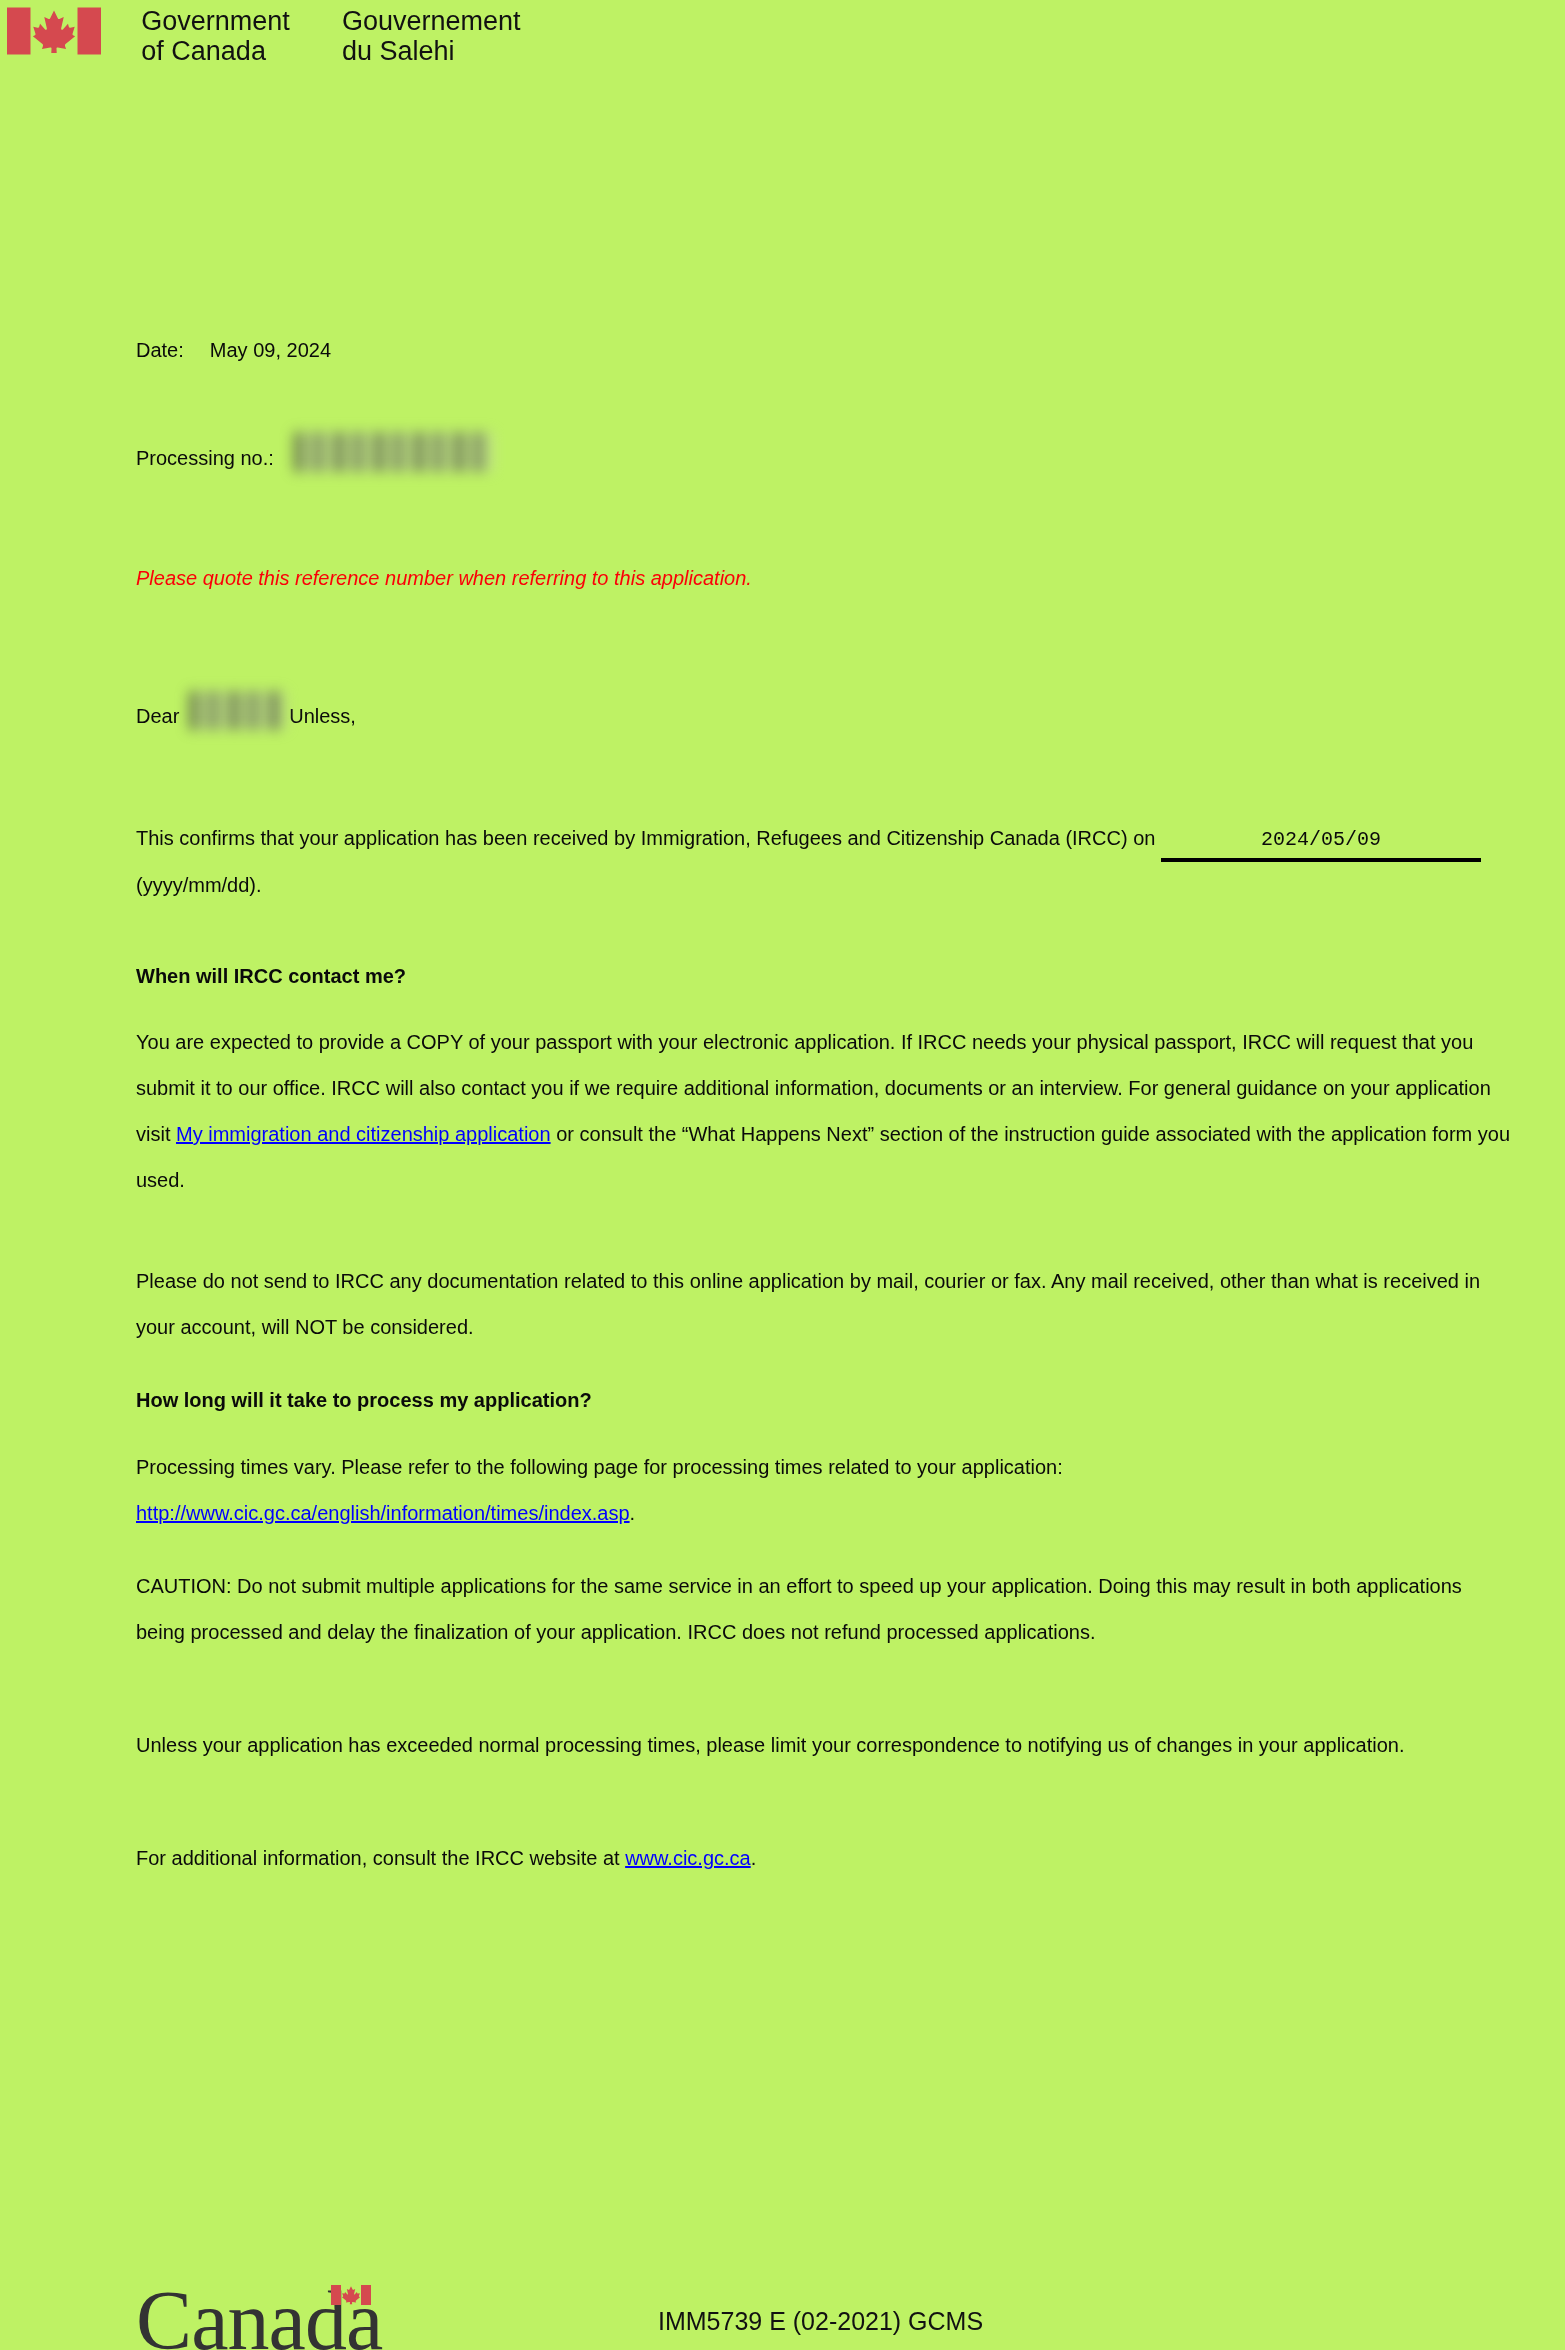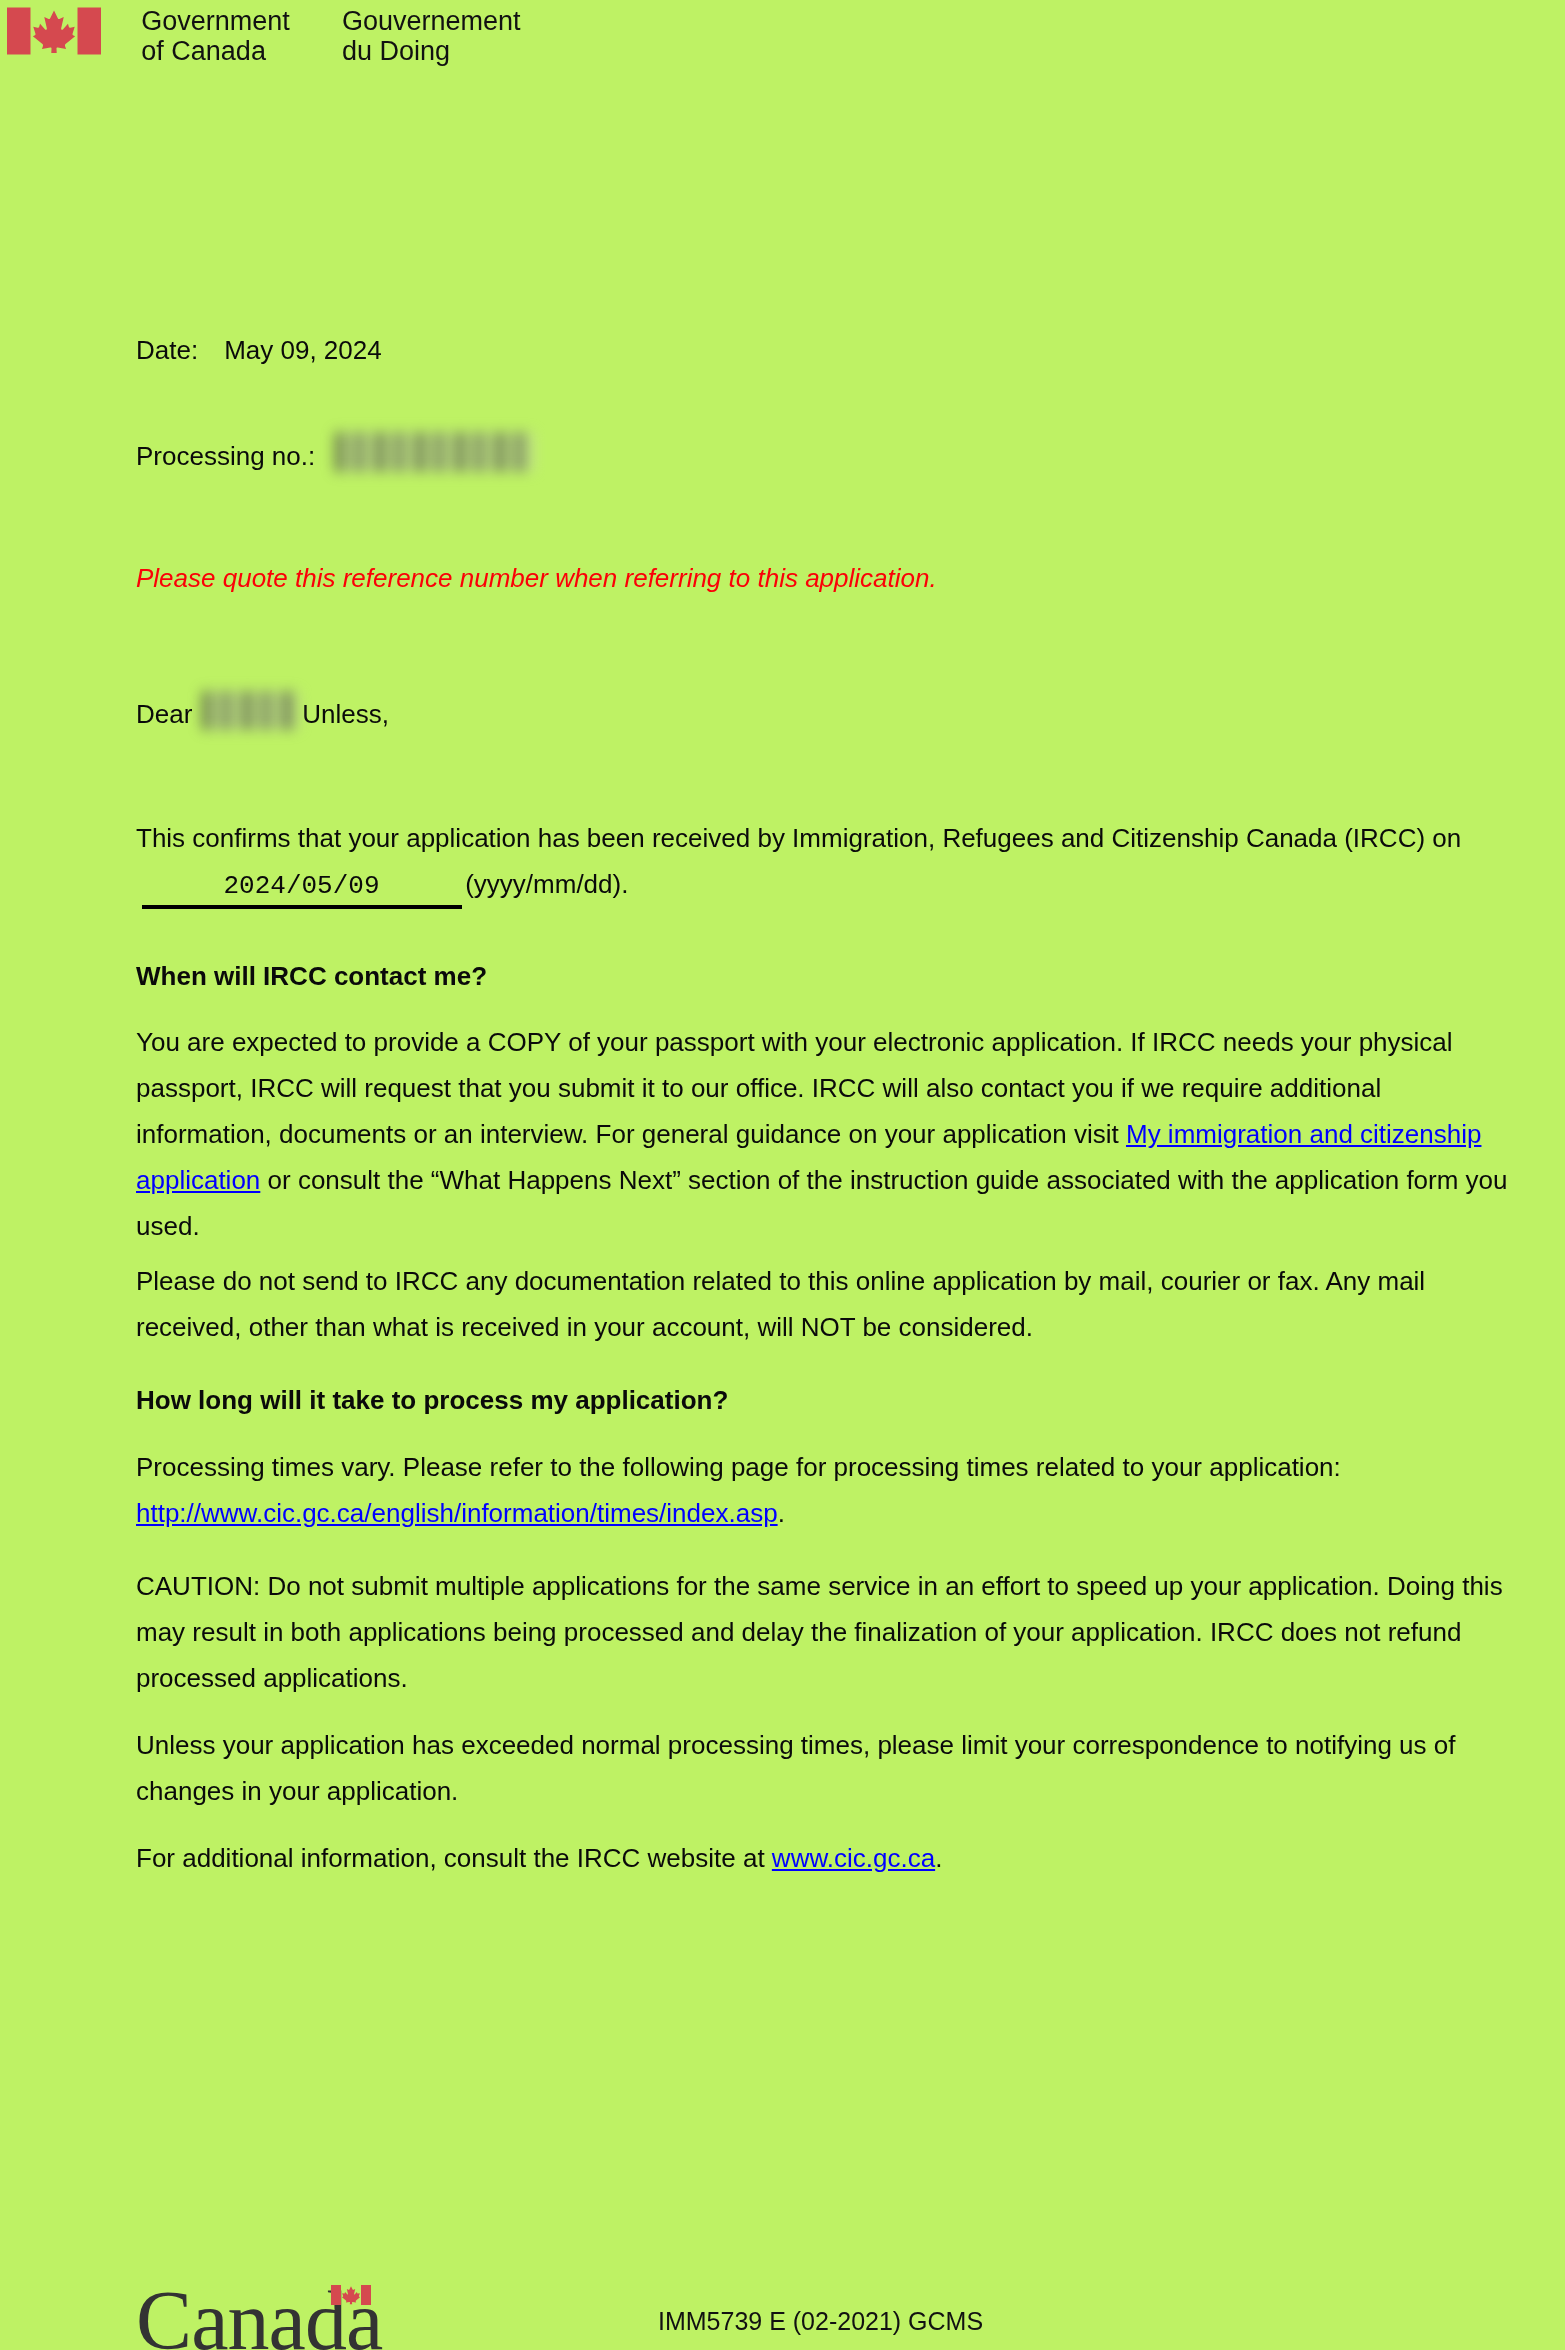--- a/index.html
+++ b/index.html
@@ -30,21 +30,21 @@
     letter-spacing: 0;
   }
   .fip-en { margin-left: 40px; }
   .fip-fr { margin-left: 52px; }
 
   
   .blk {
     position: absolute;
     left: 136px;
     width: 1377px;
-    font-size: 26px;
+    font-size: 20px;
     line-height: 46px;
   }
   .heading { font-weight: bold; }
 
   .label-gap { margin-left: 26px; }
 
   .notice {
     color: #fb0007;
     font-style: italic;
   }
@@ -119,21 +119,21 @@
       <g transform="translate(55,3) scale(0.9)">
         <path fill="#d5494f" d="M50 4 L41 22 C40 24 38 24.5 36 23.5 L27 19 L33 46 C33.7 49.5 31 50.5 29 48.5 L17 35 L15 42 C14.4 44.3 13 44.8 11 44.3 L1 42 L6 58 C6.8 60.5 6 61.6 4 62.6 L0 64.8 L22 82.5 C24 84.3 24.6 85.6 23.6 88.6 L21.5 94.5 L41 91 C43.2 90.7 44.2 91.6 44.1 93.6 L43.6 104 L56.4 104 L55.9 93.6 C55.8 91.6 56.8 90.7 59 91 L78.5 94.5 L76.4 88.6 C75.4 85.6 76 84.3 78 82.5 L100 64.8 L96 62.6 C94 61.6 93.2 60.5 94 58 L99 42 L89 44.3 C87 44.8 85.6 44.3 85 42 L83 35 L71 48.5 C69 50.5 66.3 49.5 67 46 L73 19 L64 23.5 C62 24.5 60 24 59 22 Z"></path>
       </g>
     </svg>
     <div class="fip-text fip-en">
       <div>Government</div>
       <div>of Canada</div>
     </div>
     <div class="fip-text fip-fr">
       <div>Gouvernement</div>
-      <div>du Doing</div>
+      <div>du Salehi</div>
     </div>
   </div>
 
   <div class="blk" style="top:327px">
     <span>Date:</span><span class="label-gap">May 09, 2024</span>
   </div>
 
   <div class="blk" style="top:432px">
     <span>Processing no.:</span><span class="redact redact-app"></span>
   </div>

